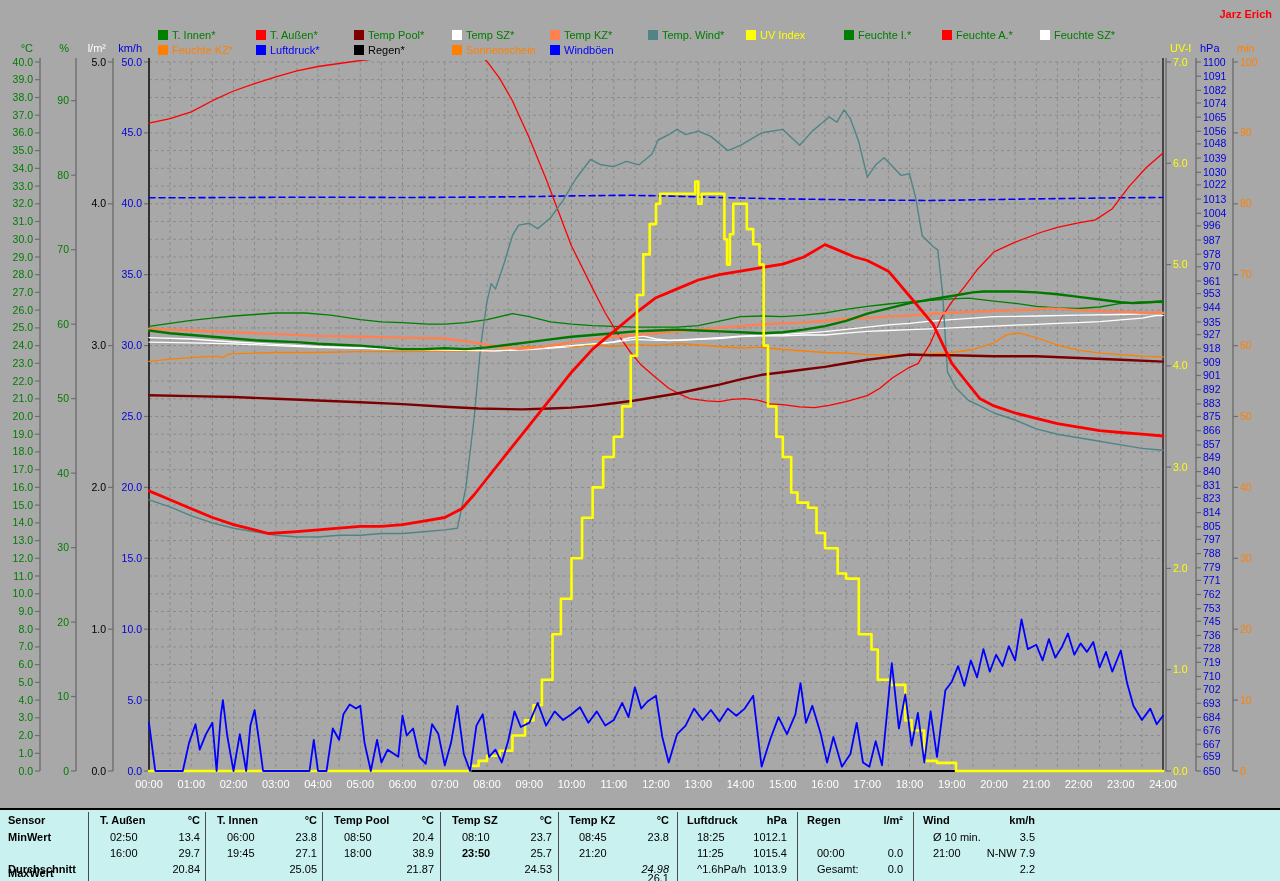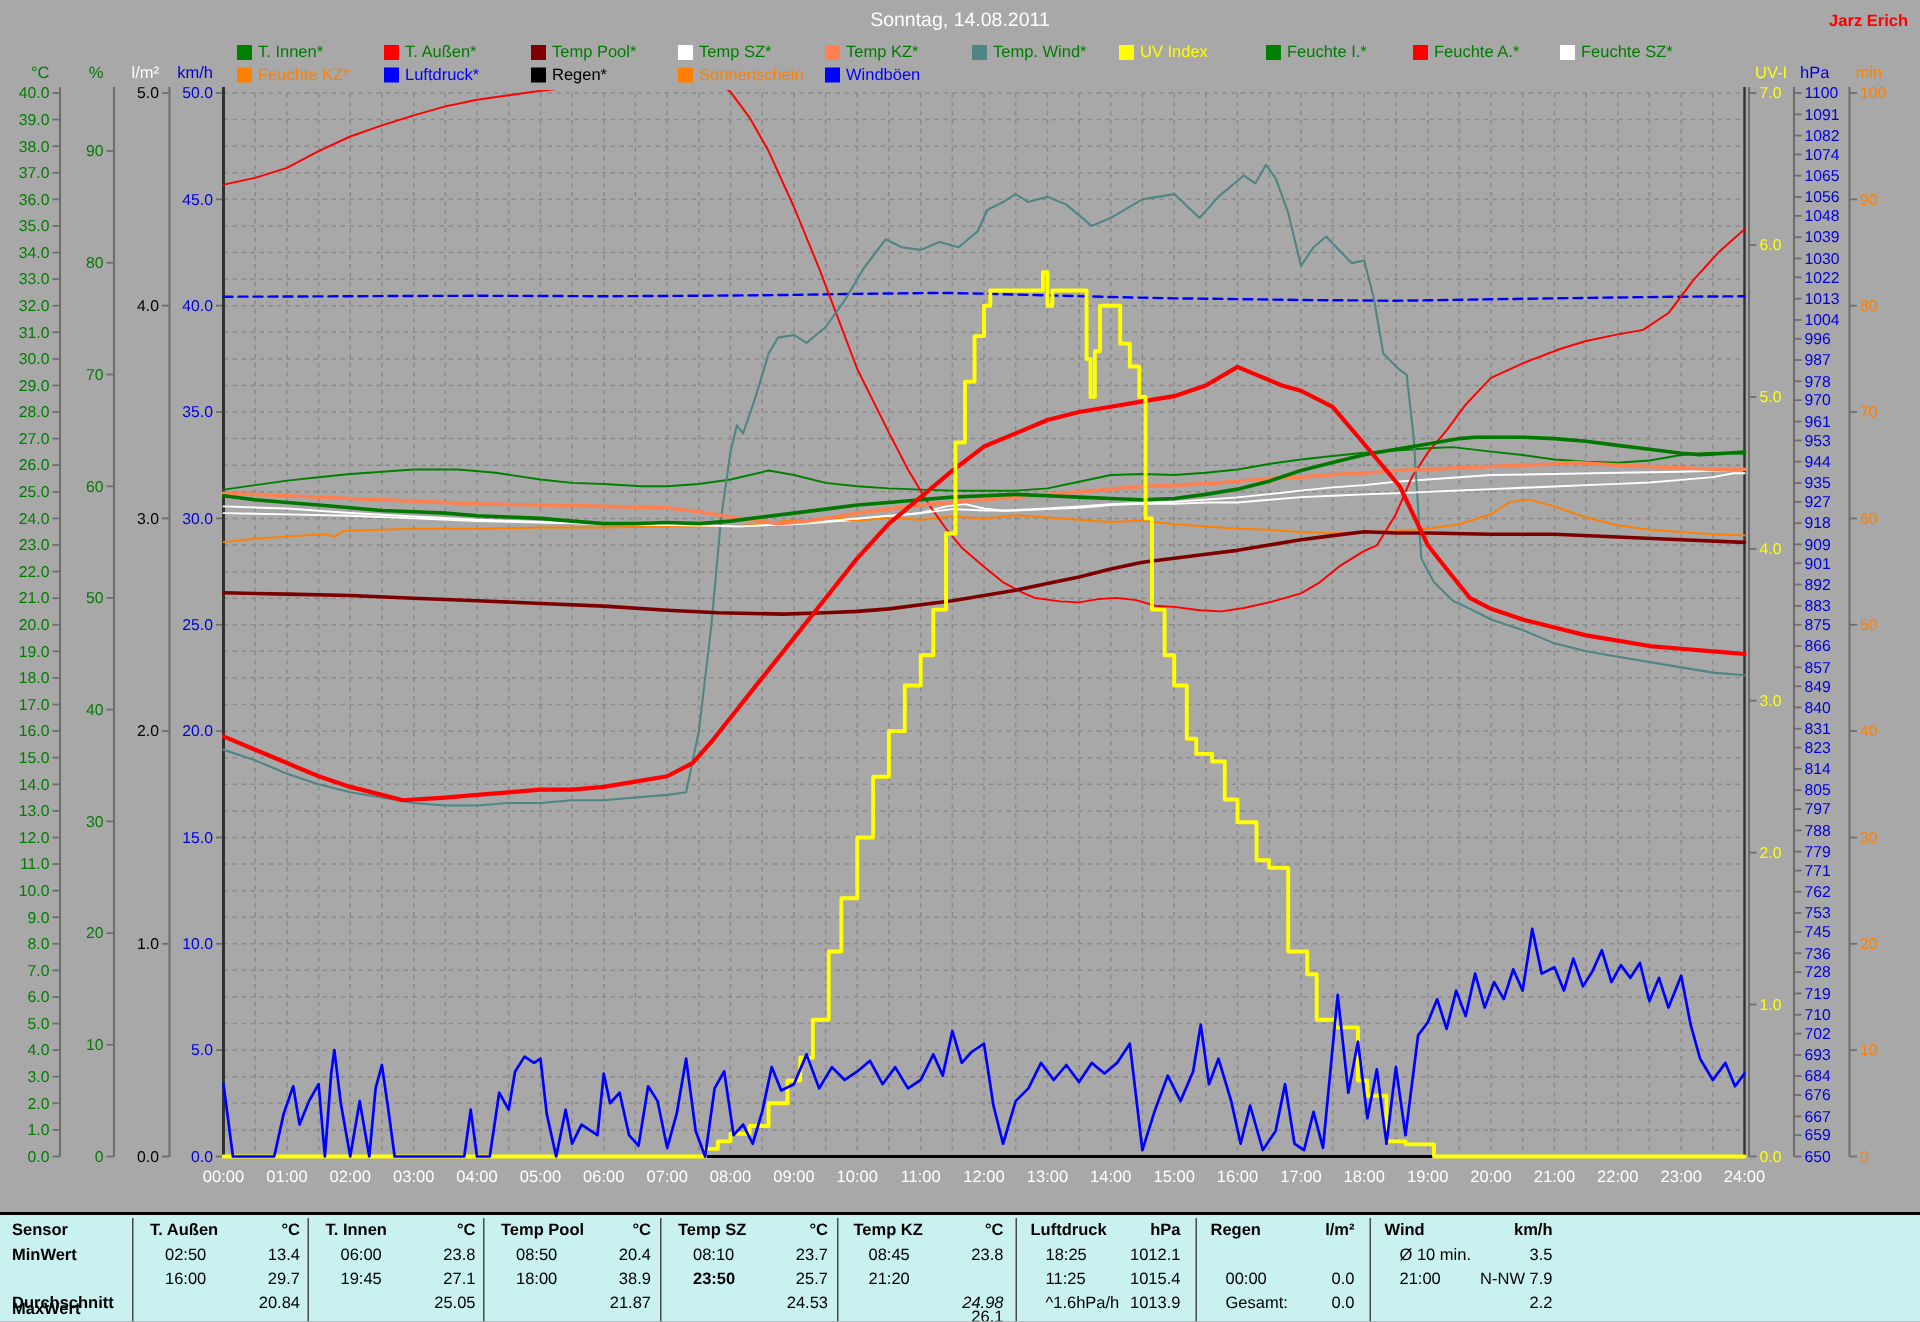--- a/index.html
+++ b/index.html
@@ -451,21 +451,20 @@
         <path d="M149.0 342.1L191.3 342.9L233.5 343.8L275.8 345.6L318.0 347.4L360.3 348.3L402.5 349.1L444.8 350.0L494.2 350.9L529.3 349.1L550.4 347.4L571.5 345.6L592.6 343.8L613.8 342.1L634.9 339.4L656.0 340.3L677.1 340.3L698.3 339.4L719.4 338.5L740.5 336.7L761.6 335.9L782.8 335.9L803.9 335.0L825.0 335.0L846.1 333.2L867.3 331.4L888.4 330.5L909.5 329.6L930.6 328.8L951.8 327.9L972.9 327.0L994.0 326.1L1015.1 325.2L1036.3 324.3L1057.4 323.4L1078.5 322.6L1099.6 321.7L1120.8 319.9L1141.9 318.1L1155.8 315.5L1163.0 315.5" fill="none" stroke="#ffffff" stroke-width="1.3" stroke-linejoin="round" stroke-linecap="round"></path>
         <path d="M149.0 328.8L191.3 330.5L233.5 332.3L275.8 334.1L318.0 335.9L360.3 336.7L402.5 337.6L444.8 338.5L465.9 341.2L487.0 344.7L518.7 349.1L537.7 347.4L550.4 345.6L571.5 342.1L592.6 339.4L613.8 336.7L634.9 335.0L656.0 333.2L677.1 331.4L698.3 329.6L719.4 327.9L740.5 326.1L761.6 324.3L782.8 323.4L803.9 322.6L825.0 320.8L846.1 319.0L867.3 318.1L888.4 316.4L909.5 315.5L930.6 313.7L951.8 312.8L972.9 311.9L994.0 311.0L1015.1 310.1L1036.3 309.3L1050.2 308.4L1078.5 310.1L1099.6 311.0L1120.8 311.9L1141.9 312.8L1163.0 312.8" fill="none" stroke="#ff8050" stroke-width="2.4" stroke-linejoin="round" stroke-linecap="round"></path>
         <path d="M149.0 395.2L191.3 396.1L233.5 397.0L275.8 398.8L318.0 400.5L360.3 402.3L402.5 404.1L444.8 406.8L478.6 408.5L522.1 409.4L550.4 408.5L571.5 407.6L592.6 405.9L613.8 403.2L634.9 400.5L656.0 397.0L677.1 393.5L698.3 389.0L719.4 384.6L740.5 379.3L761.6 374.8L782.8 372.2L803.9 369.5L825.0 366.9L846.1 363.3L867.3 359.8L888.4 357.1L909.5 354.5L930.6 355.3L951.8 355.3L994.0 356.2L1036.3 356.2L1078.5 358.0L1120.8 359.8L1163.0 361.6" fill="none" stroke="#7c0000" stroke-width="2.4" stroke-linejoin="round" stroke-linecap="round"></path>
         <path d="M149.0 330.5L170.1 333.2L191.3 335.0L212.4 336.7L233.5 338.5L254.6 340.3L275.8 341.2L296.9 342.1L318.0 343.8L339.1 344.7L360.3 345.6L381.4 347.4L402.5 349.1L423.6 349.1L444.8 348.3L465.9 349.1L487.0 347.4L508.1 344.7L529.3 342.1L550.4 339.4L571.5 336.7L592.6 335.0L613.8 333.2L634.9 331.4L656.0 330.5L677.1 329.6L698.3 330.5L719.4 331.4L740.5 332.3L761.6 333.2L782.8 332.3L803.9 329.6L825.0 326.1L846.1 320.8L867.3 313.7L888.4 308.4L909.5 303.1L930.6 299.5L951.8 296.0L972.9 292.4L983.4 291.5L1015.1 291.5L1036.3 292.4L1057.4 294.2L1078.5 296.9L1099.6 299.5L1120.8 302.2L1133.4 303.1L1150.3 302.2L1163.0 301.3" fill="none" stroke="#007800" stroke-width="2.4" stroke-linejoin="round" stroke-linecap="round"></path>
         <path d="M149.0 490.9L170.1 499.8L191.3 508.7L212.4 517.5L233.5 524.6L254.6 529.9L268.6 533.5L296.9 531.7L318.0 529.9L339.1 528.2L360.3 526.4L381.4 526.4L402.5 524.6L423.6 521.1L444.8 517.5L461.7 508.7L474.3 494.5L487.0 478.5L508.1 451.9L529.3 425.4L550.4 398.8L571.5 372.2L592.6 349.1L613.8 331.4L634.9 313.7L656.0 297.7L677.1 288.9L698.3 280.0L719.4 274.7L740.5 271.2L761.6 267.6L782.8 264.1L803.9 257.0L825.0 244.6L837.7 249.9L854.6 257.0L867.3 260.5L888.4 271.2L909.5 296.0L933.2 324.3L951.8 363.3L965.7 381.0L980.1 398.8L994.0 405.9L1015.1 413.0L1036.3 418.3L1057.4 423.6L1078.5 427.1L1099.6 430.7L1120.8 432.5L1141.9 434.2L1163.0 436.0" fill="none" stroke="#ff0000" stroke-width="2.8" stroke-linejoin="round" stroke-linecap="round"></path>
         <path d="M149.0 771.0L1163.0 771.0" fill="none" stroke="#000000" stroke-width="2" stroke-linejoin="round" stroke-linecap="round"></path>
         <path d="M149.0 771.0H461.7V771.0H470.1V765.9H478.6V760.9H487.0V755.8H499.7V750.7H512.4V735.5H525.0V720.4H533.5V705.2H541.9V679.8H552.5V634.3H560.9V598.8H571.5V558.3H582.1V517.8H592.6V487.4H603.2V457.0H613.8V436.8H622.2V406.4H630.7V355.7H637.0V295.0H643.3V254.4H649.7V224.1H656.0V203.8H660.2V193.7H681.4V193.7H689.8V193.7H695.3V181.5H698.3V203.8H701.6V193.7H721.5V193.7H724.4V239.3H727.0V264.6H729.9V234.2H733.3V203.8H742.6V203.8H746.8V229.1H753.2V244.3H759.5V264.6H763.7V345.6H768.0V406.4H776.4V436.8H782.8V457.0H791.2V492.5H797.5V502.6H808.1V507.7H816.5V533.0H825.0V548.2H837.7V573.5H846.1V578.6H858.8V634.3H871.5V649.5H877.8V679.8H890.5V684.9H905.3V720.4H911.6V730.5H924.3V760.9H937.0V762.9H956.0V771.0H1163.0V771.0" fill="none" stroke="#ffff00" stroke-width="2.6" stroke-linejoin="round" stroke-linecap="round"></path>
         <path d="M149.0 722.8L155.3 771.0L182.8 771.0L189.1 742.6L195.5 724.2L199.7 749.7L206.0 734.1L212.4 722.8L216.6 771.0L220.8 715.7L222.9 700.1L227.2 735.5L233.5 771.0L239.8 734.1L246.2 771.0L250.4 725.6L254.6 710.0L258.9 739.8L263.1 771.0L309.5 771.0L313.8 739.8L318.0 771.0L326.5 771.0L332.8 728.5L339.1 739.8L343.4 714.3L349.7 704.4L356.0 708.6L360.3 705.8L364.5 742.6L370.8 771.0L377.1 739.8L381.4 762.5L387.7 749.7L398.3 756.8L402.5 715.7L406.7 735.5L413.1 728.5L419.4 756.8L425.7 763.9L432.1 724.2L438.4 734.1L444.8 765.3L451.1 742.6L457.4 705.8L463.8 754.0L470.1 771.0L476.4 725.6L482.8 714.3L489.1 756.8L495.4 749.7L501.8 762.5L508.1 741.2L514.5 711.4L520.8 727.0L529.3 722.8L537.7 702.9L546.1 725.6L554.6 711.4L563.1 720.0L571.5 714.3L580.0 707.2L588.4 722.8L596.8 711.4L605.3 725.6L613.8 720.0L622.2 702.9L628.5 717.1L634.9 687.3L641.2 708.6L647.5 701.5L656.0 695.8L662.3 737.0L668.7 762.5L677.1 734.1L685.6 725.6L694.0 708.6L702.5 720.0L710.9 710.0L719.4 721.4L727.8 708.6L736.3 715.7L744.7 708.6L753.2 695.8L761.6 766.7L770.1 739.8L778.5 717.1L787.0 734.1L795.4 714.3L800.5 683.1L806.0 722.8L812.3 705.8L820.8 734.1L827.1 762.5L833.4 737.0L841.9 766.7L850.4 754.0L856.7 722.8L863.0 762.5L869.4 766.7L875.7 741.2L882.0 765.3L891.8 663.2L898.9 728.5L905.3 694.4L911.6 745.5L917.9 712.9L924.3 762.5L930.6 711.4L937.0 756.8L945.4 690.2L951.8 681.7L958.1 666.1L964.4 685.9L970.8 660.4L977.1 677.4L983.4 649.1L989.8 671.7L996.1 654.7L1002.5 666.1L1008.8 646.2L1015.1 660.4L1021.5 619.3L1027.8 649.1L1036.3 644.8L1042.6 660.4L1048.9 639.1L1055.3 657.6L1061.6 647.6L1067.9 633.5L1074.3 654.7L1080.6 643.4L1086.9 651.9L1093.3 642.0L1099.6 667.5L1106.0 651.9L1112.3 671.7L1120.8 650.5L1127.1 683.1L1133.4 705.8L1141.9 720.0L1150.3 708.6L1156.7 724.2L1163.0 715.7" fill="none" stroke="#0000ff" stroke-width="1.8" stroke-linejoin="round" stroke-linecap="round"></path>
       </g>
     </svg>
-  <div id="page-title">Sonntag, 14.08.2011</div>
   <div id="watermark">Jarz Erich</div>
   <div id="legend-row1" class="legend-row">
       <div class="legend-item">
         <span class="legend-swatch" style="background: rgb(0, 128, 0);"></span>
         <span style="color: rgb(0, 124, 0);">T. Innen*</span>
       </div>
       <div class="legend-item">
         <span class="legend-swatch" style="background: rgb(255, 0, 0);"></span>
         <span style="color: rgb(0, 124, 0);">T. Außen*</span>
       </div>

